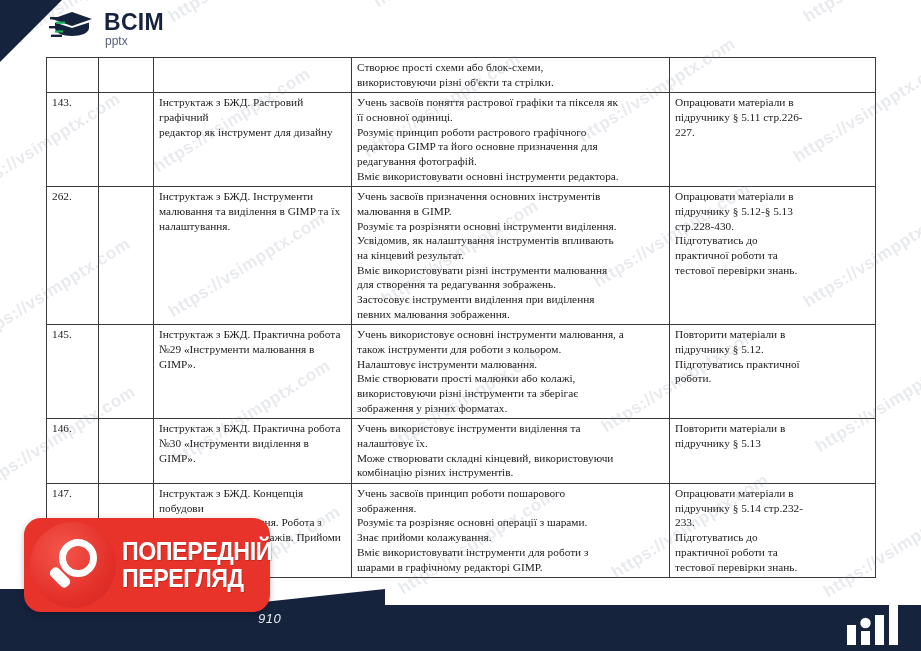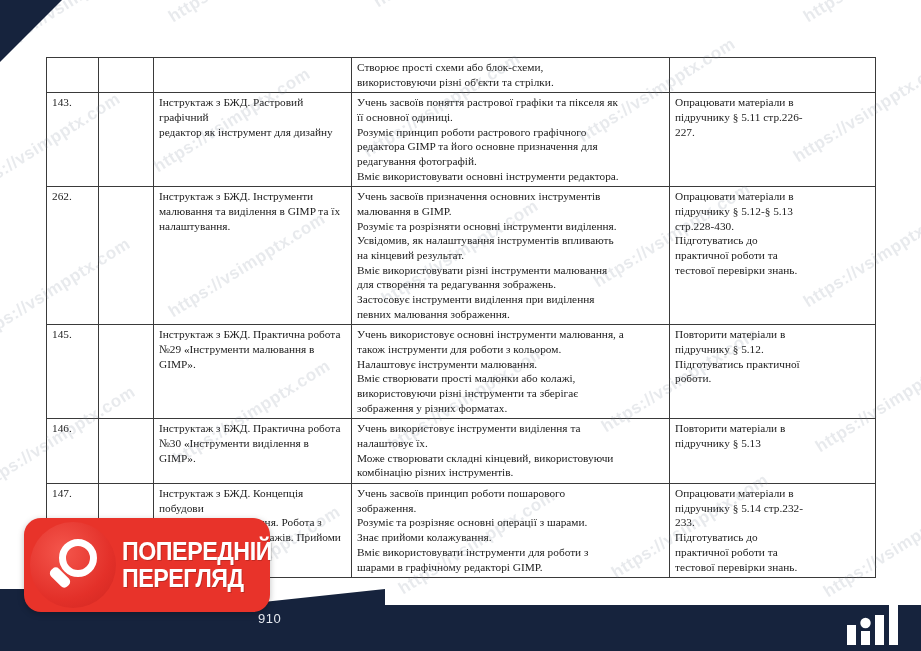--- a/index.html
+++ b/index.html
@@ -169,20 +169,21 @@
   
   .page-number {
     position: absolute;
     left: 258px;
     bottom: 25px;
     font-family: "Liberation Sans", sans-serif;
     font-size: 13px;
     color: #e7eaf0;
     z-index: 10;
     letter-spacing: .5px;
+    font-style: italic;
   }
   .footer-logo {
     position: absolute;
     right: 14px;
     bottom: 6px;
     z-index: 10;
   }
   .footer-logo svg { display: block; }
 </style>
 </head>
@@ -217,20 +218,37 @@
     <div class="wm" style="left:598px;  top:420px;">https://vsimpptx.com</div>
     <div class="wm" style="left:812px;  top:440px;">https://vsimpptx.com</div>
 
     <div class="wm" style="left:-20px;  top:620px;">https://vsimpptx.com</div>
     <div class="wm" style="left:180px;  top:598px;">https://vsimpptx.com</div>
     <div class="wm" style="left:395px;  top:582px;">https://vsimpptx.com</div>
     <div class="wm" style="left:608px;  top:566px;">https://vsimpptx.com</div>
     <div class="wm" style="left:820px;  top:585px;">https://vsimpptx.com</div>
   </div>
 
+  <div class="brand">
+    <span>
+      <svg class="brand-mark" viewBox="0 0 46 42" xmlns="http://www.w3.org/2000/svg">
+        <path d="M24 4 L44 11 L24 18 L4 11 Z" fill="#16233d"></path>
+        <path d="M24 20 L41 14.5 L41 20 C41 25 33 28 24 28 C15 28 7 25 7 20 L7 14.5 Z" fill="#16233d"></path>
+        <rect x="2" y="9" width="11" height="2.4" fill="#16233d"></rect>
+        <rect x="8" y="13.6" width="9" height="2.2" fill="#19b35a"></rect>
+        <rect x="1" y="18" width="12" height="2.4" fill="#16233d"></rect>
+        <rect x="7" y="22.4" width="8" height="2.2" fill="#19b35a"></rect>
+        <rect x="3" y="26.6" width="11" height="2.4" fill="#16233d"></rect>
+      </svg>
+    </span>
+    <span class="brand-text">
+      <span class="brand-title">BCIM</span>
+      <span class="brand-sub">pptx</span>
+    </span>
+  </div>
 
   <table class="doc-table" id="lesson-table">
     <tbody id="table-body">
         <tr>
           <td class="col-num"></td>
           <td class="col-date"></td>
           <td class="col-topic"></td>
           <td class="col-res">
             <span class="cell-line">Створює прості схеми або блок-схеми,</span>
             <span class="cell-line">використовуючи різні об'єкти та стрілки.</span>

